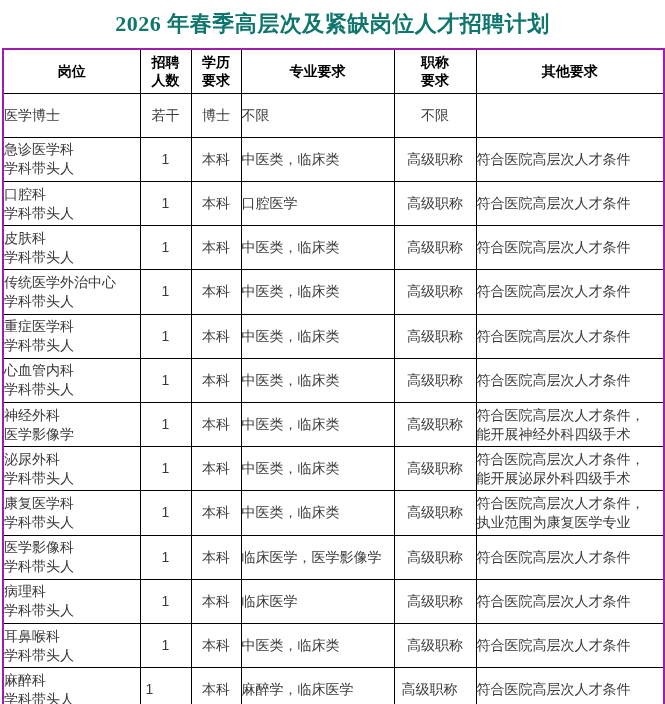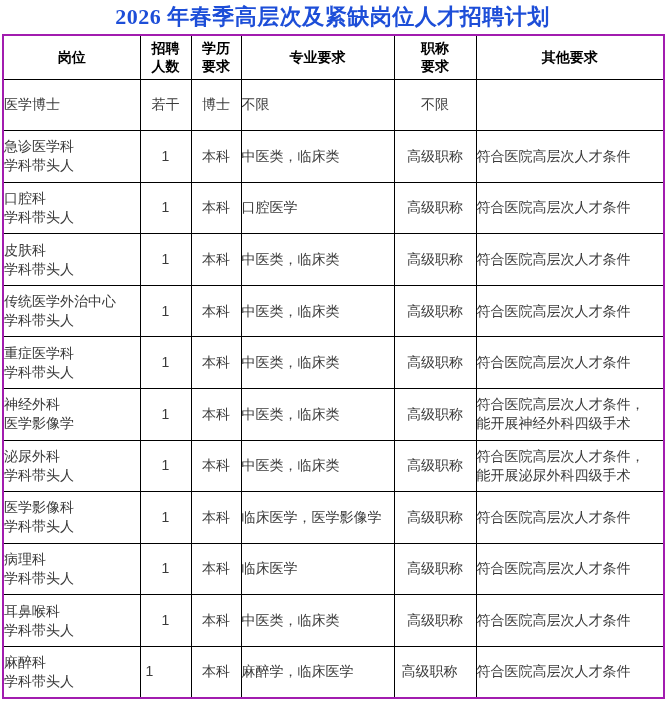--- a/index.html
+++ b/index.html
@@ -11,28 +11,28 @@
     overflow: hidden;
     font-family: "Liberation Sans", "DejaVu Sans", sans-serif;
   }
   .page {
     width: 665px;
     height: 704px;
     background: #ffffff;
   }
   .doc-title {
     margin: 0;
-    height: 34px;
+    height: 48px;
     display: flex;
     align-items: center;
     justify-content: center;
     font-family: "Liberation Serif", "DejaVu Serif", serif;
     font-weight: bold;
     font-size: 22px;
-    color: #1d4ed8;
+    color: #0f766e;
     letter-spacing: 0.5px;
     white-space: pre;
   }
   table.recruitment {
     border-collapse: collapse;
     table-layout: fixed;
     margin: 0 0 0 2px;
     width: 661px;
     height: 665px;
     border: 2px solid #a21caf;
@@ -163,38 +163,57 @@
         <tr>
           <td class="col-position">重症医学科
 学科带头人</td>
           <td class="col-count">1</td>
           <td class="col-education">本科</td>
           <td class="col-major">中医类，临床类</td>
           <td class="col-title">高级职称</td>
           <td class="col-other">符合医院高层次人才条件</td>
         </tr>
         <tr>
+          <td class="col-position">心血管内科
+学科带头人</td>
+          <td class="col-count">1</td>
+          <td class="col-education">本科</td>
+          <td class="col-major">中医类，临床类</td>
+          <td class="col-title">高级职称</td>
+          <td class="col-other">符合医院高层次人才条件</td>
+        </tr>
+        <tr>
           <td class="col-position">神经外科
 医学影像学</td>
           <td class="col-count">1</td>
           <td class="col-education">本科</td>
           <td class="col-major">中医类，临床类</td>
           <td class="col-title">高级职称</td>
           <td class="col-other">符合医院高层次人才条件，
 能开展神经外科四级手术</td>
         </tr>
         <tr>
           <td class="col-position">泌尿外科
 学科带头人</td>
           <td class="col-count">1</td>
           <td class="col-education">本科</td>
           <td class="col-major">中医类，临床类</td>
           <td class="col-title">高级职称</td>
           <td class="col-other">符合医院高层次人才条件，
 能开展泌尿外科四级手术</td>
+        </tr>
+        <tr>
+          <td class="col-position">康复医学科
+学科带头人</td>
+          <td class="col-count">1</td>
+          <td class="col-education">本科</td>
+          <td class="col-major">中医类，临床类</td>
+          <td class="col-title">高级职称</td>
+          <td class="col-other">符合医院高层次人才条件，
+执业范围为康复医学专业</td>
         </tr>
         <tr>
           <td class="col-position">医学影像科
 学科带头人</td>
           <td class="col-count">1</td>
           <td class="col-education">本科</td>
           <td class="col-major">临床医学，医学影像学</td>
           <td class="col-title">高级职称</td>
           <td class="col-other">符合医院高层次人才条件</td>
         </tr>

